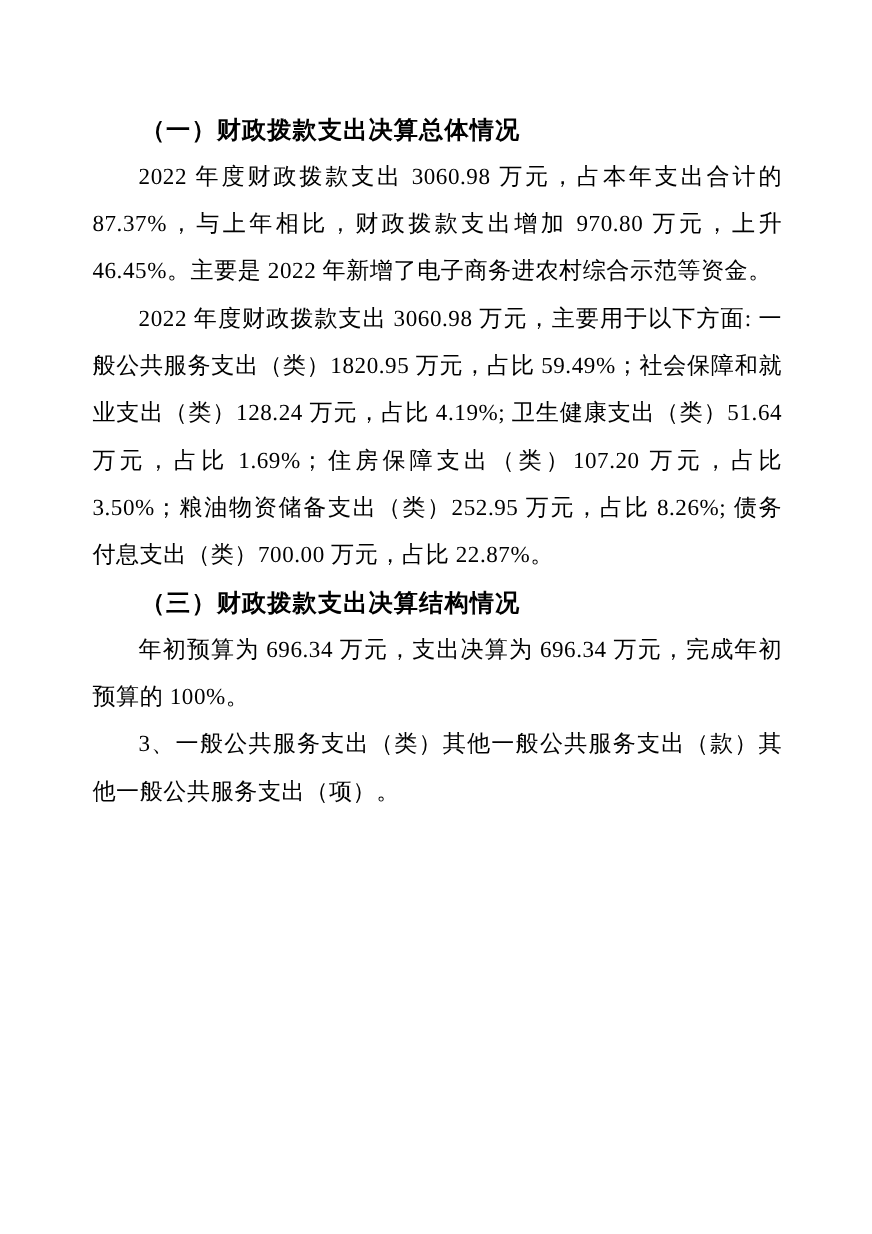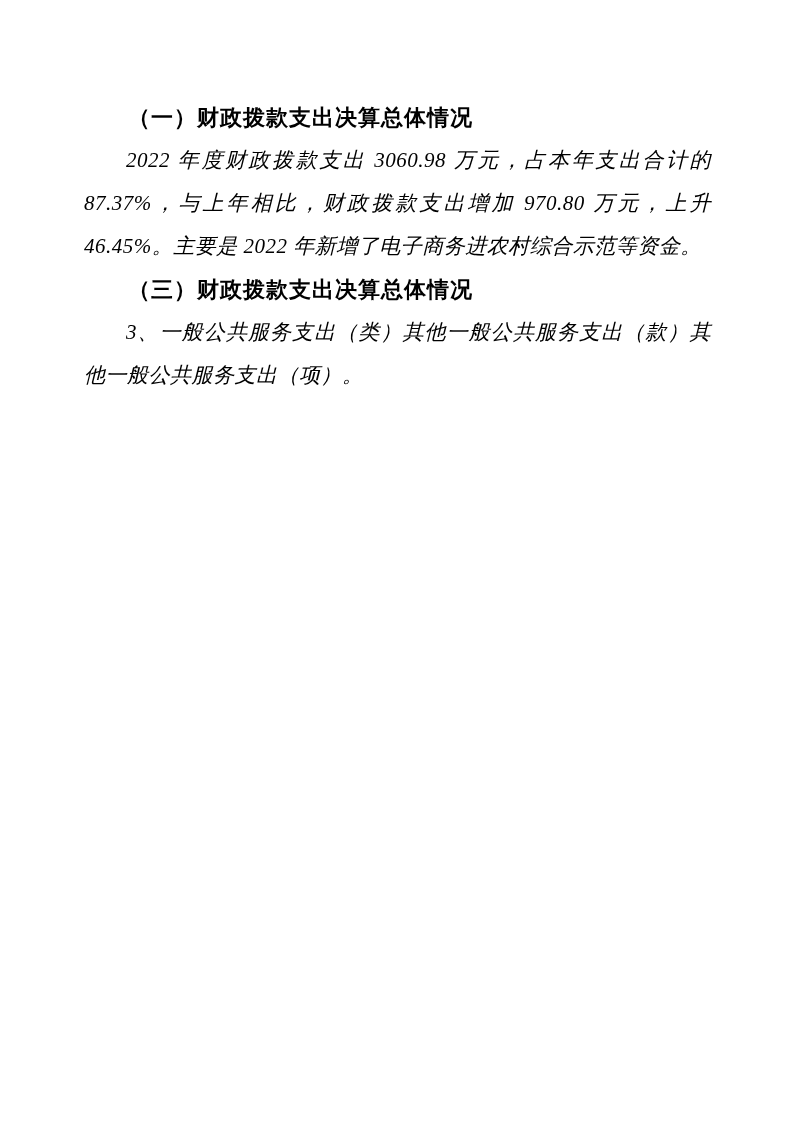--- a/index.html
+++ b/index.html
@@ -34,21 +34,20 @@
   }
   .doc p {
     margin: 0;
     font-size: 21px;
     font-weight: normal;
     line-height: 43px;
     text-indent: 2em;
     text-align: justify;
     text-justify: inter-character;
     letter-spacing: 0.5px;
-    font-style: italic;
   }
   .footer {
     position: absolute;
     left: 0;
     right: 0;
     top: 1032px;
     text-align: center;
     font-size: 15px;
     letter-spacing: 2px;
   }
@@ -57,25 +56,27 @@
 <body>
 
 <div class="page">
   <div class="doc">
 
     <h3>（一）财政拨款支出决算总体情况</h3>
 
     <p>2022 年度财政拨款支出 3060.98 万元，占本年支出合计的 87.37%，与上年相比，财政拨款支出增加 970.80 万元，上升 46.45%。主要是 2022 年新增了电子商务进农村综合示范等资金。</p>
 
 
+    <p>2022 年度财政拨款支出 3060.98 万元，主要用于以下方面: 一般公共服务支出（类）1820.95 万元，占比 59.49%；社会保障和就业支出（类）128.24 万元，占比 4.19%; 卫生健康支出（类）51.64 万元，占比 1.69%；住房保障支出（类）107.20 万元，占比 3.50%；粮油物资储备支出（类）252.95 万元，占比 8.26%; 债务付息支出（类）700.00 万元，占比 22.87%。</p>
 
-    <h3>（三）财政拨款支出决算总体情况</h3>
+    <h3>（三）财政拨款支出决算结构情况</h3>
 
 
 
+    <p>年初预算为 696.34 万元，支出决算为 696.34 万元，完成年初预算的 100%。</p>
 
 
 
     <p>3、一般公共服务支出（类）其他一般公共服务支出（款）其他一般公共服务支出（项）。</p>
 
   </div>
 
   <div class="footer">- 9 -</div>
 </div>
 

